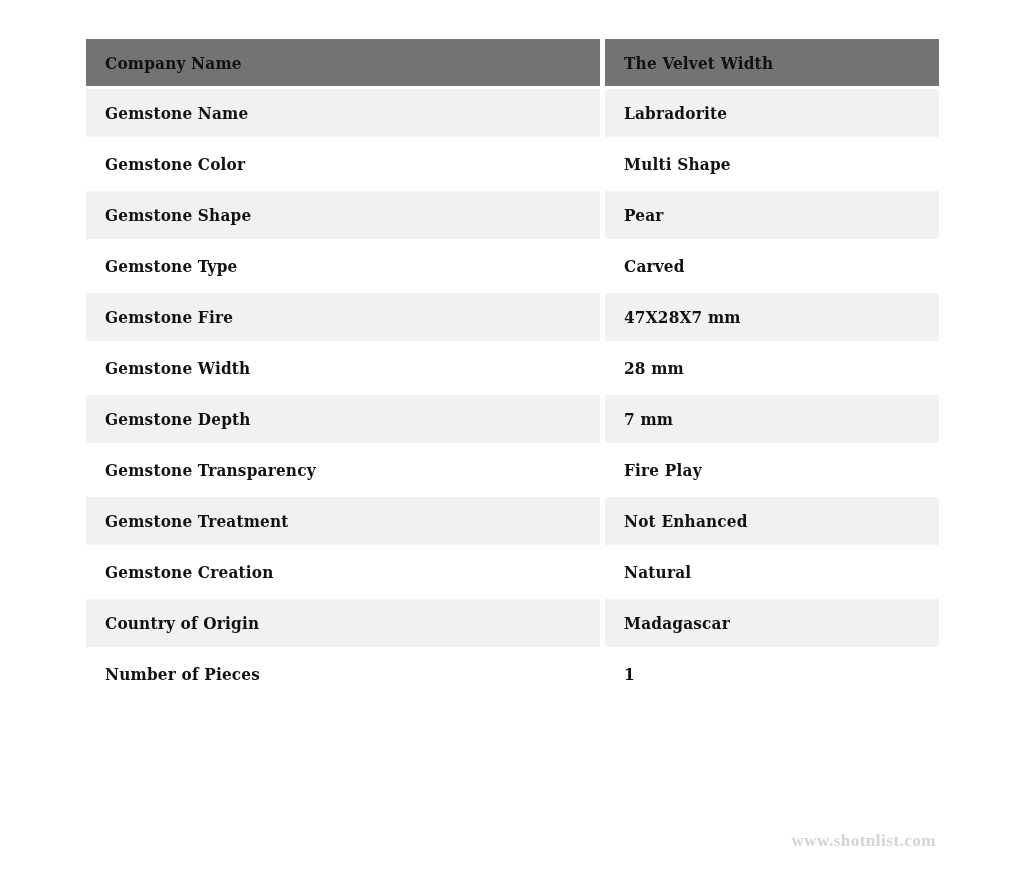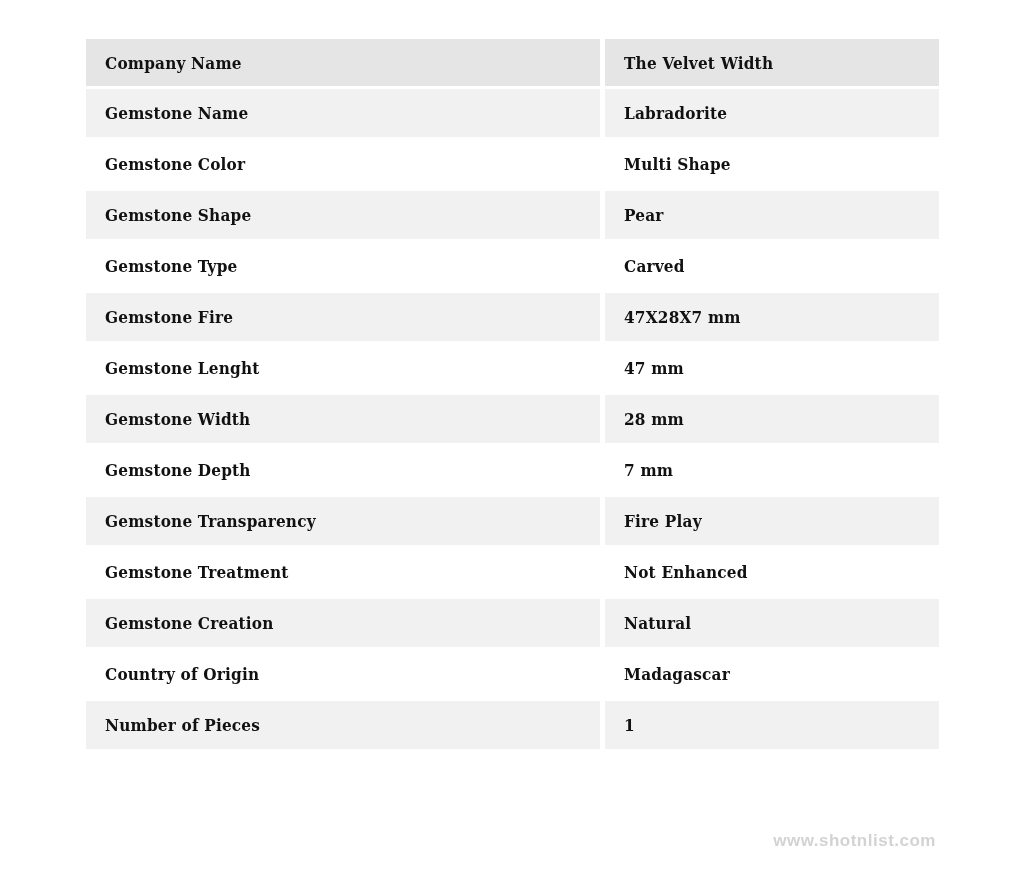--- a/index.html
+++ b/index.html
@@ -37,34 +37,34 @@
     border-bottom: 3px solid #ffffff;
     overflow: hidden;
     white-space: nowrap;
   }
   .spec-table .col-label { width: 516px; }
   .spec-table .col-value { width: 332px; }
   .spec-table th.cell-label, .spec-table td.cell-label {
     border-right: 5px solid #ffffff;
   }
   .spec-table thead th {
-    background: #e5e5e5;
+    background: #737373;
     height: 47px;
   }
   .spec-table tbody tr:nth-child(odd) td { background: #f1f1f1; }
   .spec-table tbody tr:nth-child(even) td { background: #ffffff; }
   .watermark {
     position: absolute;
     top: 831px;
     right: 88px;
     font-weight: bold;
     font-size: 17px;
     color: #d3d3d3;
     letter-spacing: 0.5px;
-    font-family: Liberation Sans, sans-serif;
+    font-family: Liberation Serif, serif;
     margin-left: 48px;
   }
 </style>
 </head>
 <body>
 
 <div class="page">
 
   <table class="spec-table">
     <colgroup>
@@ -92,24 +92,20 @@
       </tr>
       <tr>
         <td class="cell-label">Gemstone Type</td>
         <td class="cell-value">Carved</td>
       </tr>
       <tr>
         <td class="cell-label">Gemstone Fire</td>
         <td class="cell-value">47X28X7 mm</td>
       </tr>
       <tr>
-        <td class="cell-label">Gemstone Lenght</td>
-        <td class="cell-value">47 mm</td>
-      </tr>
-      <tr>
         <td class="cell-label">Gemstone Width</td>
         <td class="cell-value">28 mm</td>
       </tr>
       <tr>
         <td class="cell-label">Gemstone Depth</td>
         <td class="cell-value">7 mm</td>
       </tr>
       <tr>
         <td class="cell-label">Gemstone Transparency</td>
         <td class="cell-value">Fire Play</td>

